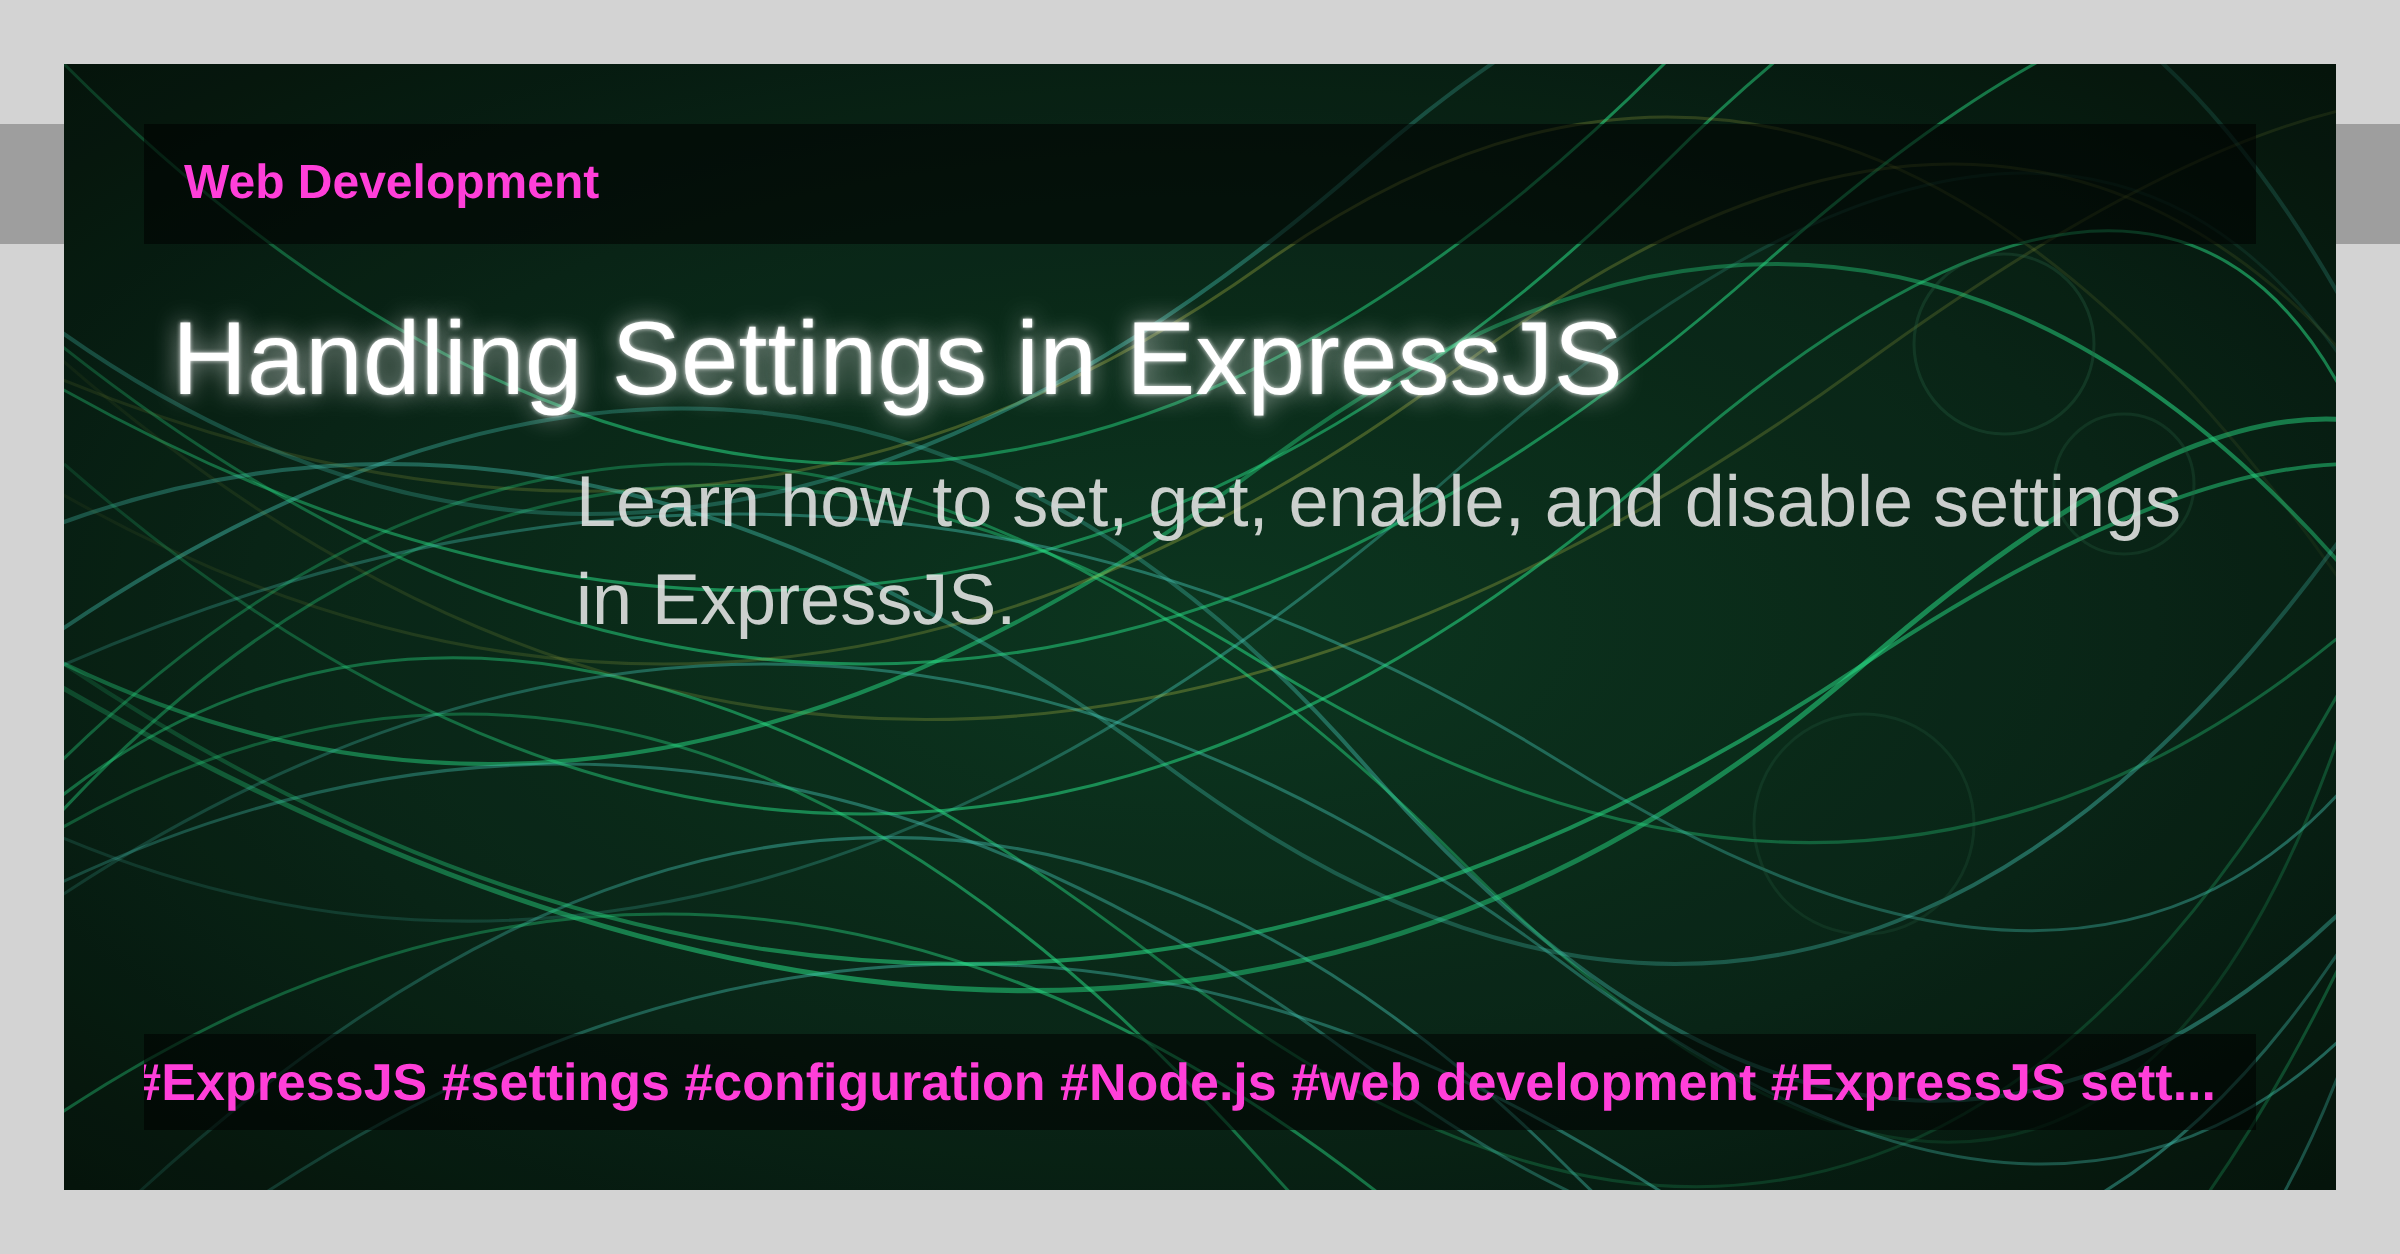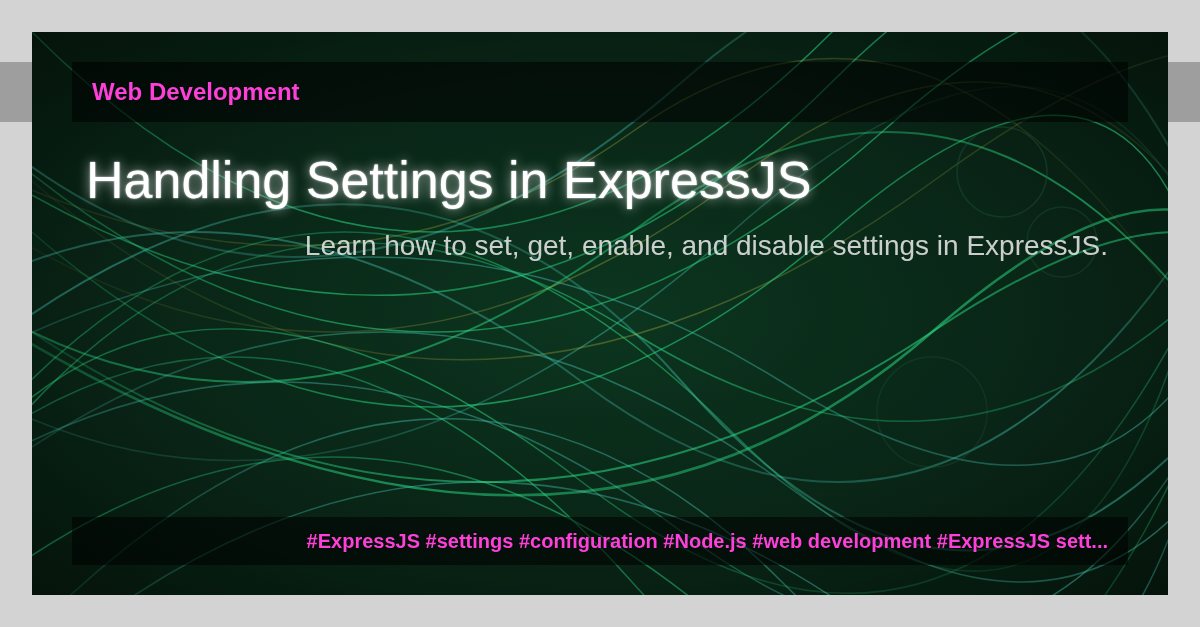--- a/index.html
+++ b/index.html
@@ -51,41 +51,41 @@
     font-size: 52px;
     font-weight: 400;
     text-shadow: 0 0 12px rgba(255,255,255,0.7), 0 0 2px rgba(255,255,255,0.9);
   }
   .subtitle {
     position: absolute;
     right: 60px;
     top: 195px;
     max-width: 820px;
     color: rgba(230,230,230,0.88);
-    font-size: 28px;
+    font-size: 36px;
     text-align: left;
     line-height: 1.35;
   }
   .tags-bar {
     position: absolute;
     left: 40px;
     right: 40px;
     bottom: 30px;
     height: 48px;
     background: rgba(0,0,0,0.55);
     display: flex;
     align-items: center;
     justify-content: flex-end;
     padding: 0 20px;
     overflow: hidden;
     white-space: nowrap;
   }
   .tags {
     color: #ff3fd9;
-    font-size: 20px;
+    font-size: 26px;
     font-weight: bold;
   }
 </style>
 </head>
 <body>
 
 <div class="dark-band"></div>
 
 <div class="card">
   <svg class="bg-svg" viewBox="0 0 1136 563" preserveAspectRatio="xMidYMid slice">

